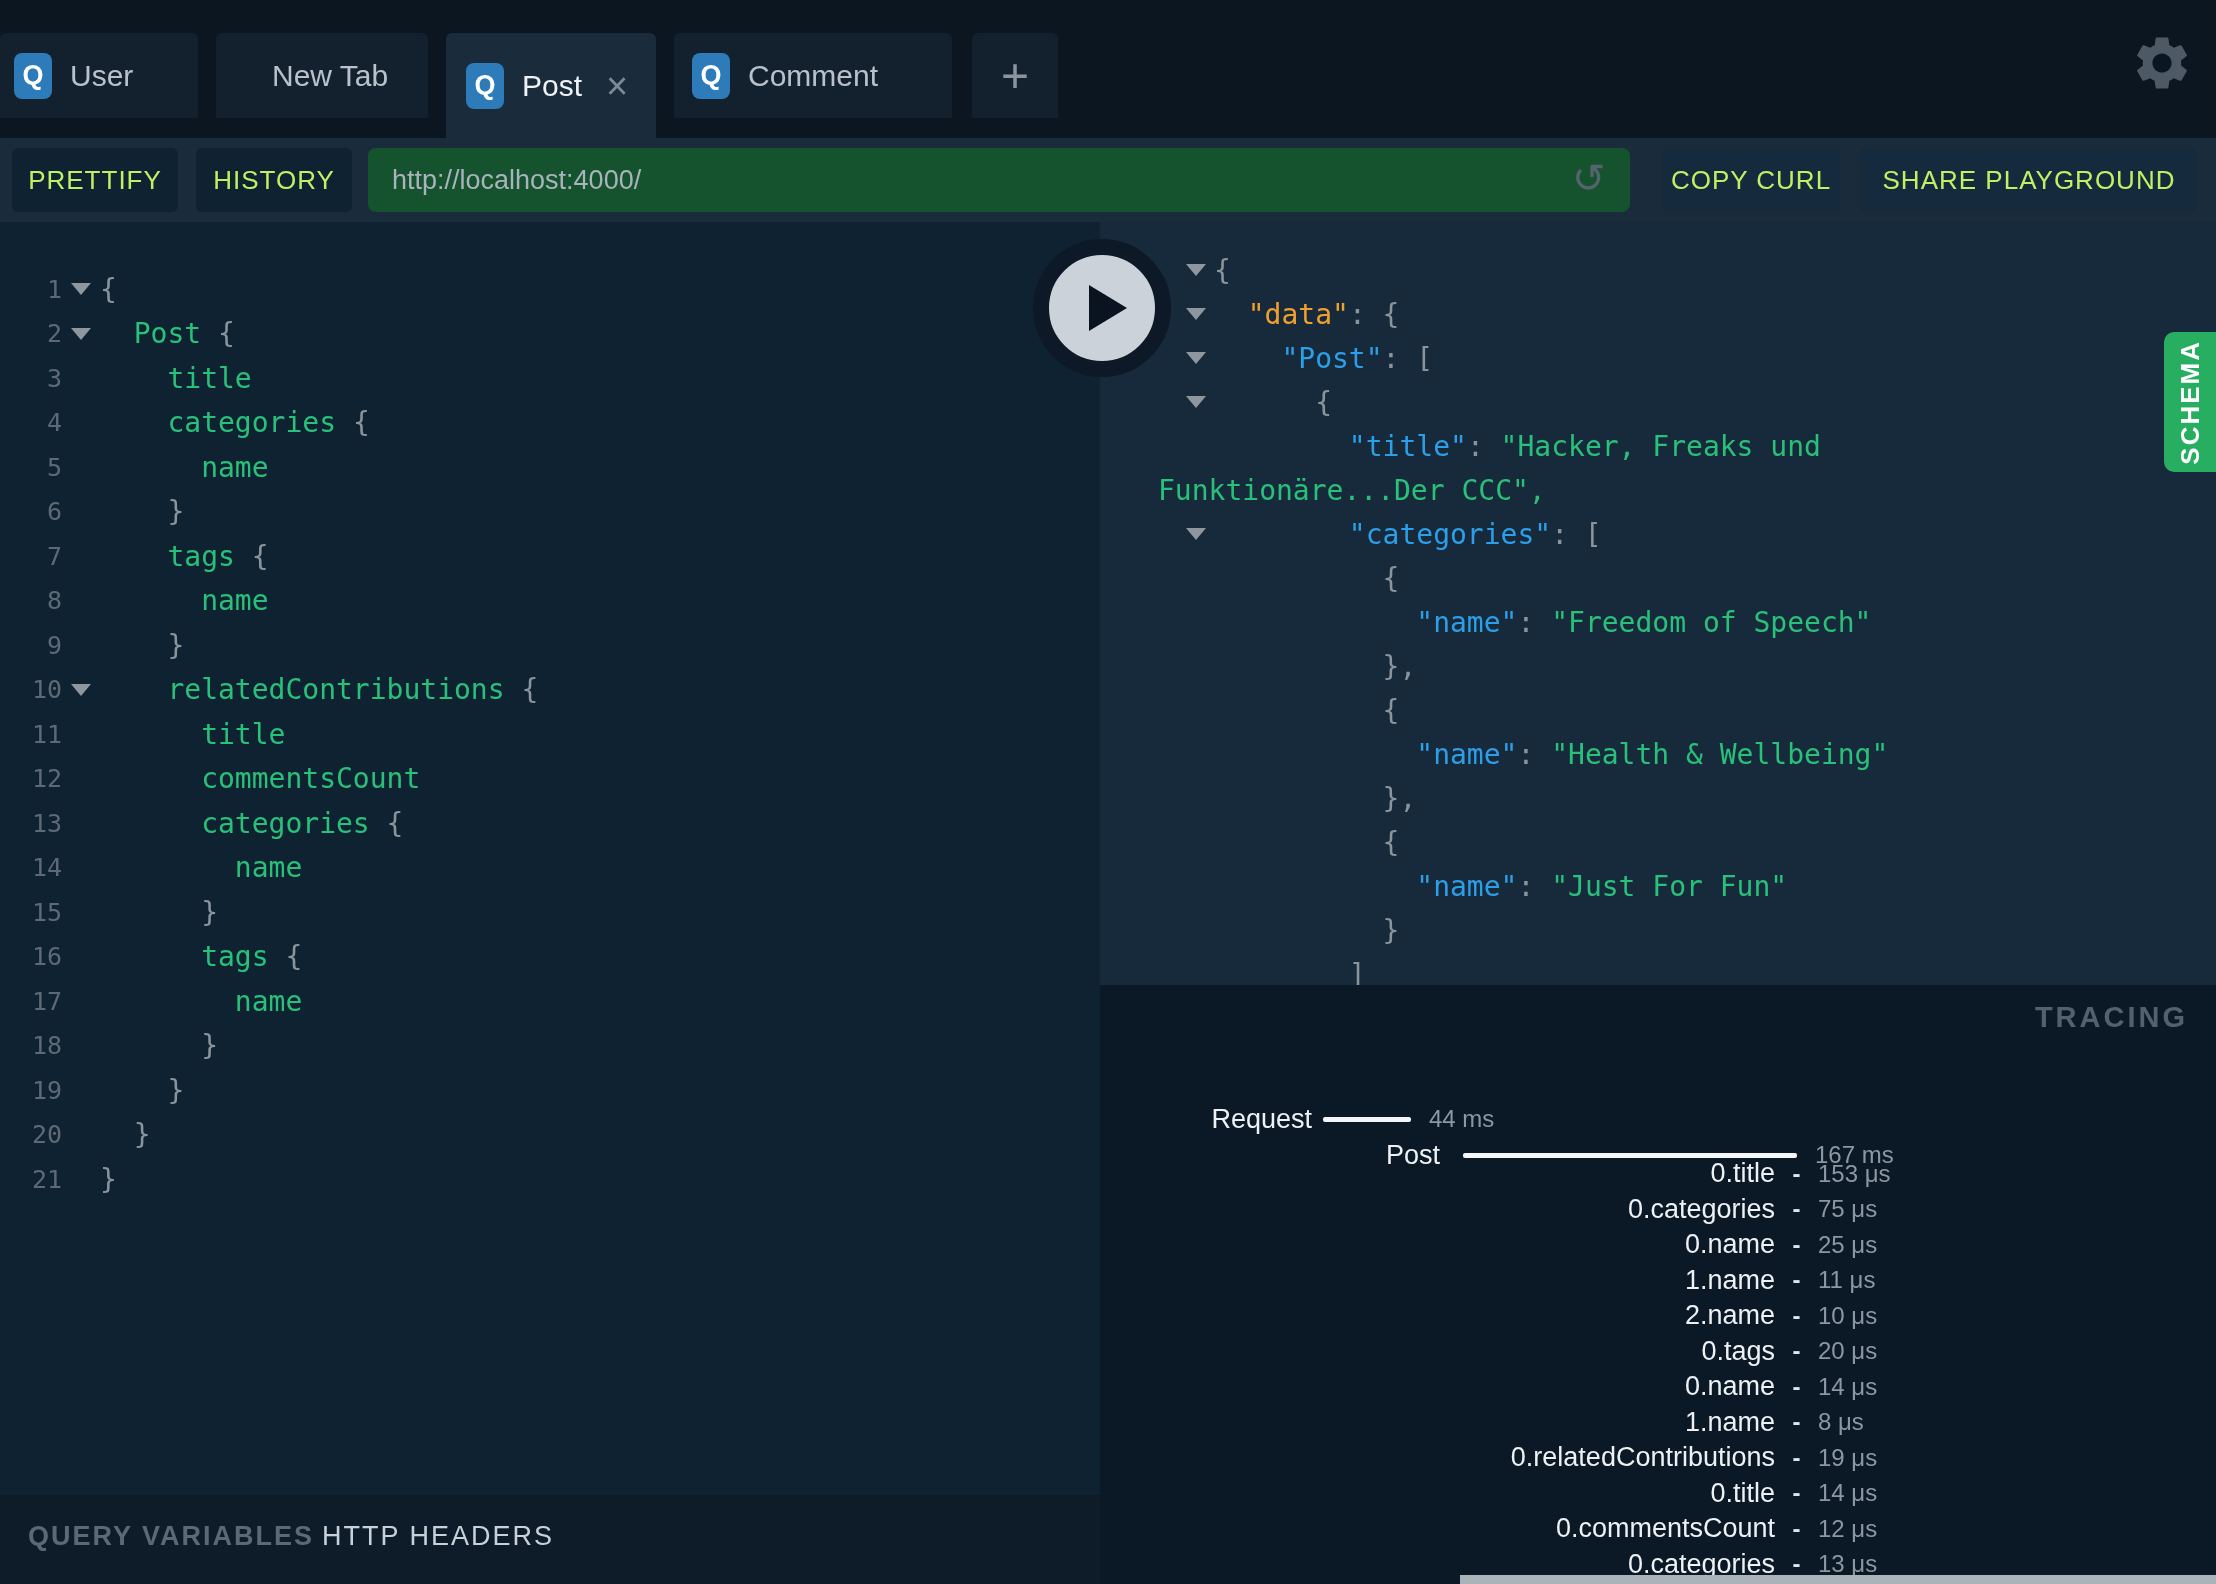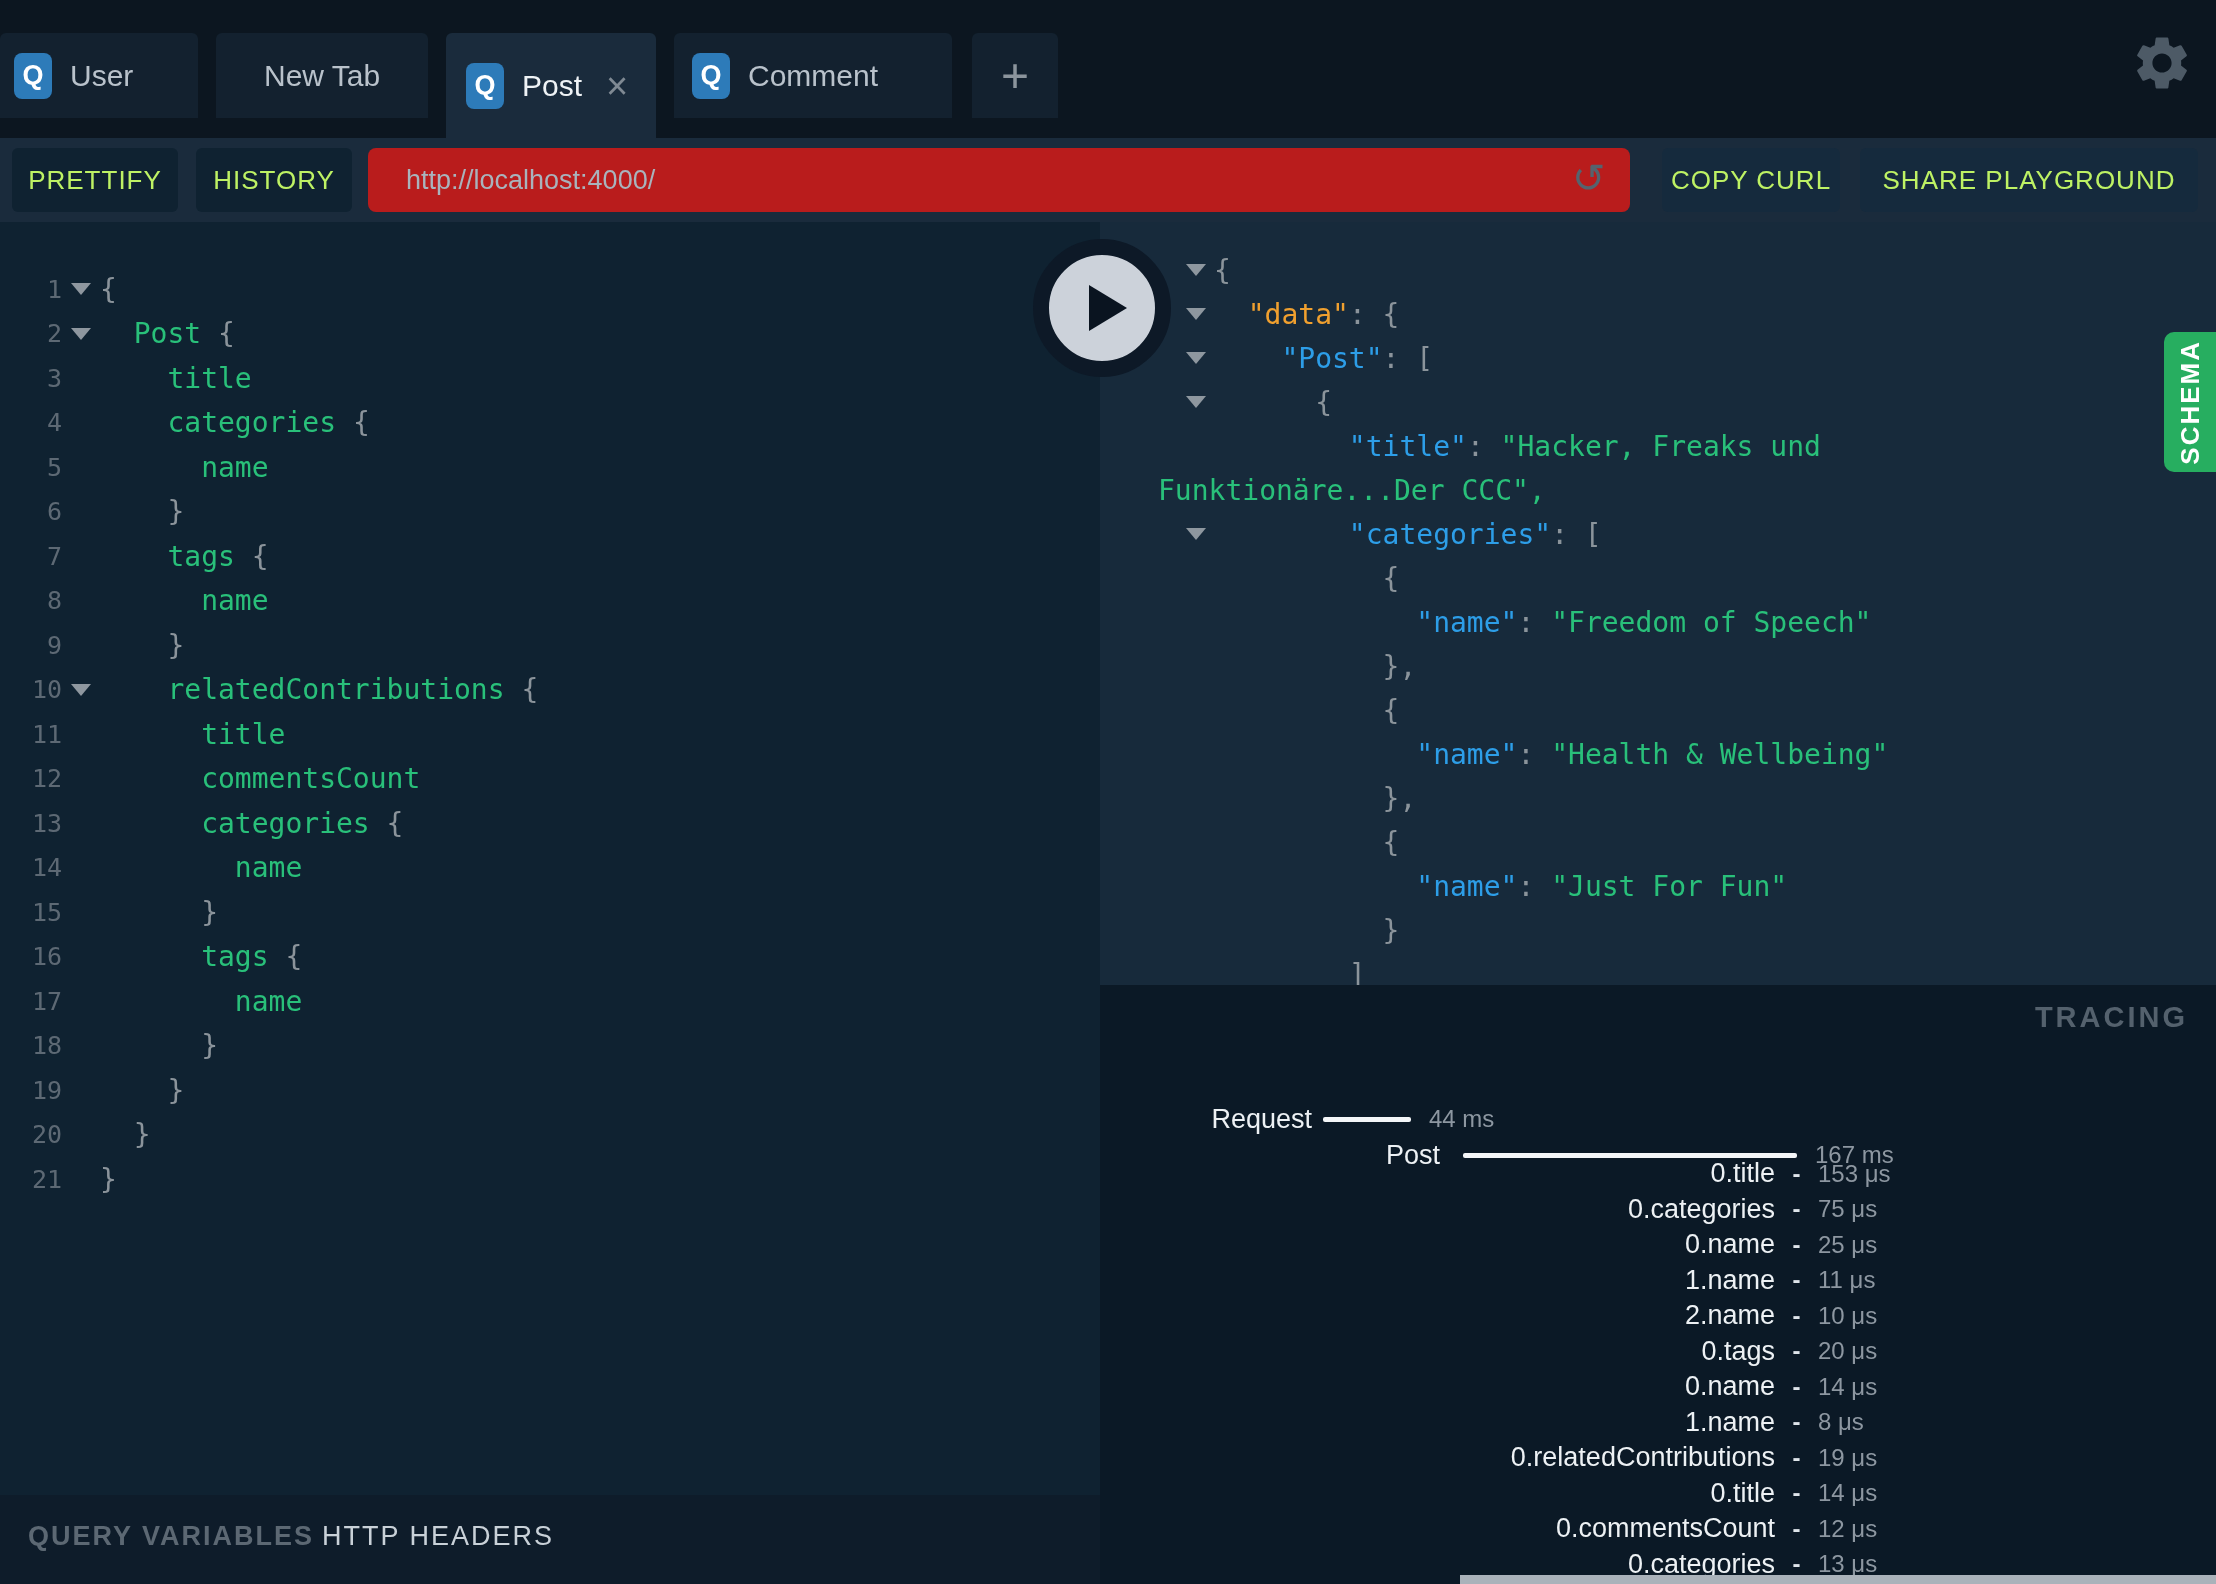--- a/index.html
+++ b/index.html
@@ -19,22 +19,22 @@
   .plustab{position:absolute;top:33px;height:85px;background:#13212f;border-radius:6px 6px 0 0;
            display:flex;align-items:center;justify-content:center;color:#8b949c;font-size:48px;cursor:pointer;}
   .gear{position:absolute;left:2130px;top:31px;width:64px;height:64px;cursor:pointer;}
 
   
   .toolbar{position:absolute;left:0;top:138px;width:2216px;height:84px;background:#1a2b3c;}
   .tbtn{position:absolute;top:10px;height:64px;border-radius:6px;display:flex;align-items:center;
         justify-content:center;font-size:26px;letter-spacing:1px;color:#bef264;cursor:pointer;}
   .tbtn.dark{background:#0f2231;}
   .tbtn.light{background:#152a3d;text-align:center;}
-  .urlbox{position:absolute;left:368px;top:10px;width:1262px;height:64px;background:#b91c1c;
-          border:none;border-radius:8px;color:#a9b3bc;font-size:27px;padding:0 70px 0 38px;
+  .urlbox{position:absolute;left:368px;top:10px;width:1262px;height:64px;background:#14532d;
+          border:none;border-radius:8px;color:#a9b3bc;font-size:27px;padding:0 70px 0 24px;
           box-sizing:border-box;font-family:"Liberation Sans",sans-serif;}
   .refresh{position:absolute;left:1572px;top:146px;font-size:40px;color:#55636e;cursor:pointer;line-height:64px;}
 
   
   .editor{position:absolute;left:0;top:222px;width:1100px;height:1273px;background:#0f2231;overflow:hidden;}
   .bottombar{position:absolute;left:0;top:1495px;width:1100px;height:89px;background:#0e1c2a;}
   .qv{position:absolute;left:28px;top:26px;font-size:27px;font-weight:bold;letter-spacing:2px;color:#5c6873;cursor:pointer;}
   .hh{position:absolute;left:322px;top:26px;font-size:27px;font-weight:normal;letter-spacing:2px;color:#c9d1d8;cursor:pointer;}
   .response{position:absolute;left:1100px;top:222px;width:1116px;height:763px;background:#172a3b;overflow:hidden;}
   .tracing{position:absolute;left:1100px;top:985px;width:1116px;height:599px;background:#0b1926;overflow:hidden;}
@@ -85,21 +85,21 @@
 
 <div id="app">
 
   <div class="tabbar">
     <div id="tabs">
         <div class="tab" style="left: 0px; width: 198px; padding-left: 14px;">
           <div class="qbadge">Q</div>
           <span class="tablabel">User</span>
         </div>
         <div class="tab" style="left: 216px; width: 212px; padding-left: 44px;">
-          <span class="tablabel" style="margin-left: 4px;">New Tab</span>
+          <span class="tablabel" style="margin-left: 12px;">New Tab</span>
         </div>
         <div class="tab active" style="left: 446px; width: 210px; padding-left: 20px;">
           <div class="qbadge">Q</div>
           <span class="tablabel">Post</span>
           <span class="tabclose">×</span>
         </div>
         <div class="tab" style="left: 674px; width: 278px; padding-left: 18px;">
           <div class="qbadge">Q</div>
           <span class="tablabel">Comment</span>
         </div>

